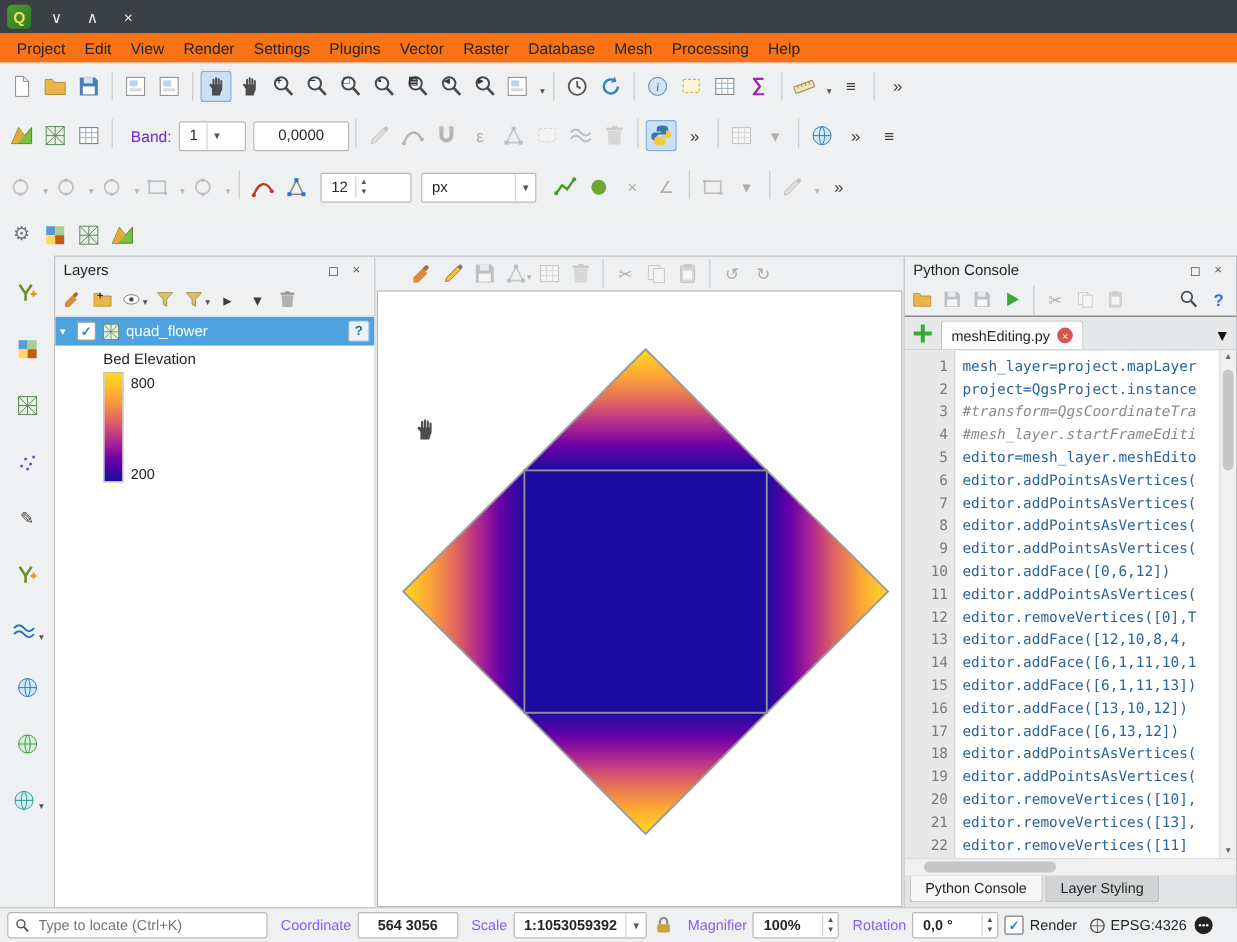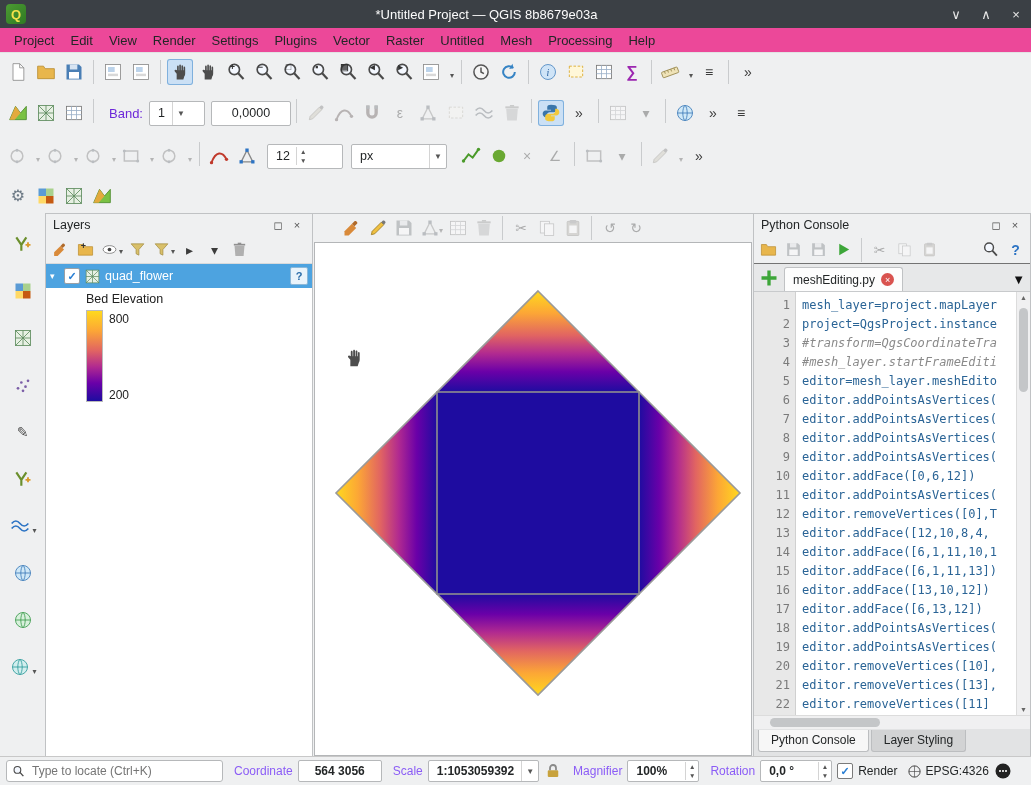--- a/index.html
+++ b/index.html
@@ -3,21 +3,21 @@
 <meta charset="utf-8">
 <style>
   html,body{margin:0;padding:0;background:#777;}
   .app{position:relative;width:1031px;height:785px;background:#eff0f1;font-family:"Liberation Sans",sans-serif;font-size:13px;color:#232627;overflow:hidden;user-select:none;}
   
   .titlebar{height:28px;background:#3b4045;display:flex;align-items:center;color:#fcfcfc;}
   .tb-logo{width:20px;height:20px;margin:0 6px;border-radius:4px;background:linear-gradient(135deg,#4c9b33,#2f7a22);display:flex;align-items:center;justify-content:center;color:#f3e14b;font-weight:bold;font-size:13px;}
   .tb-title{flex:1;text-align:center;font-size:13px;}
   .tb-btn{width:30px;height:28px;display:flex;align-items:center;justify-content:center;font-size:13px;color:#e8e8e8;}
   
-  .menubar{height:24px;display:flex;align-items:center;padding-left:6px;background:#ec4899;border-bottom:1px solid #e2e3e4;}
+  .menubar{height:24px;display:flex;align-items:center;padding-left:6px;background:#f97316;border-bottom:1px solid #e2e3e4;}
   .menu-item{padding:3px 8px;border-radius:2px;}
   
   .tbrow{display:flex;align-items:center;padding:0 4px;background:#eff0f1;}
   .r1{height:38px;} .r2{height:44px;} .r3{height:42px;} .r4{height:37px;border-bottom:1px solid #dfe0e1;}
   .ti{width:26px;height:26px;margin:1px;border-radius:3px;display:flex;align-items:center;justify-content:center;position:relative;flex:none;}
   .ti.wdd{width:34px;justify-content:flex-start;padding-left:2px;}
   .ti .sv{width:20px;height:20px;flex:none;}
   .ti .gl{font-size:14px;line-height:1;color:#3c3c3c;}
   .ti .gl.ovl{position:absolute;left:3px;top:2px;width:13px;height:13px;display:flex;align-items:center;justify-content:center;font-size:9px;font-weight:bold;color:#333;}
   .ti.dis{opacity:.38;filter:grayscale(.9);}
@@ -271,36 +271,35 @@
 <symbol id="blob" viewBox="0 0 24 24">
         <circle cx="12" cy="12" r="7.5" fill="#69a832"></circle>
       </symbol>
 </defs>
 </svg>
 
 <div class="app">
 
   <div class="titlebar">
     <span class="tb-logo">Q</span>
-    <span class="tb-title">*Untitled Project — QGIS 8b8679e03a</span>
     <span class="tb-btn">∨</span>
     <span class="tb-btn">∧</span>
     <span class="tb-btn">×</span>
   </div>
 
   <div class="menubar">
       <span class="menu-item">Project</span>
       <span class="menu-item">Edit</span>
       <span class="menu-item">View</span>
       <span class="menu-item">Render</span>
       <span class="menu-item">Settings</span>
       <span class="menu-item">Plugins</span>
       <span class="menu-item">Vector</span>
       <span class="menu-item">Raster</span>
-      <span class="menu-item">Untitled</span>
+      <span class="menu-item">Database</span>
       <span class="menu-item">Mesh</span>
       <span class="menu-item">Processing</span>
       <span class="menu-item">Help</span>
     </div>
 
   <div class="tbrow r1">
       <span class="ti" title="new-project">
         <svg class="sv" viewBox="0 0 24 24">
           <use href="#file"></use>
         </svg>

